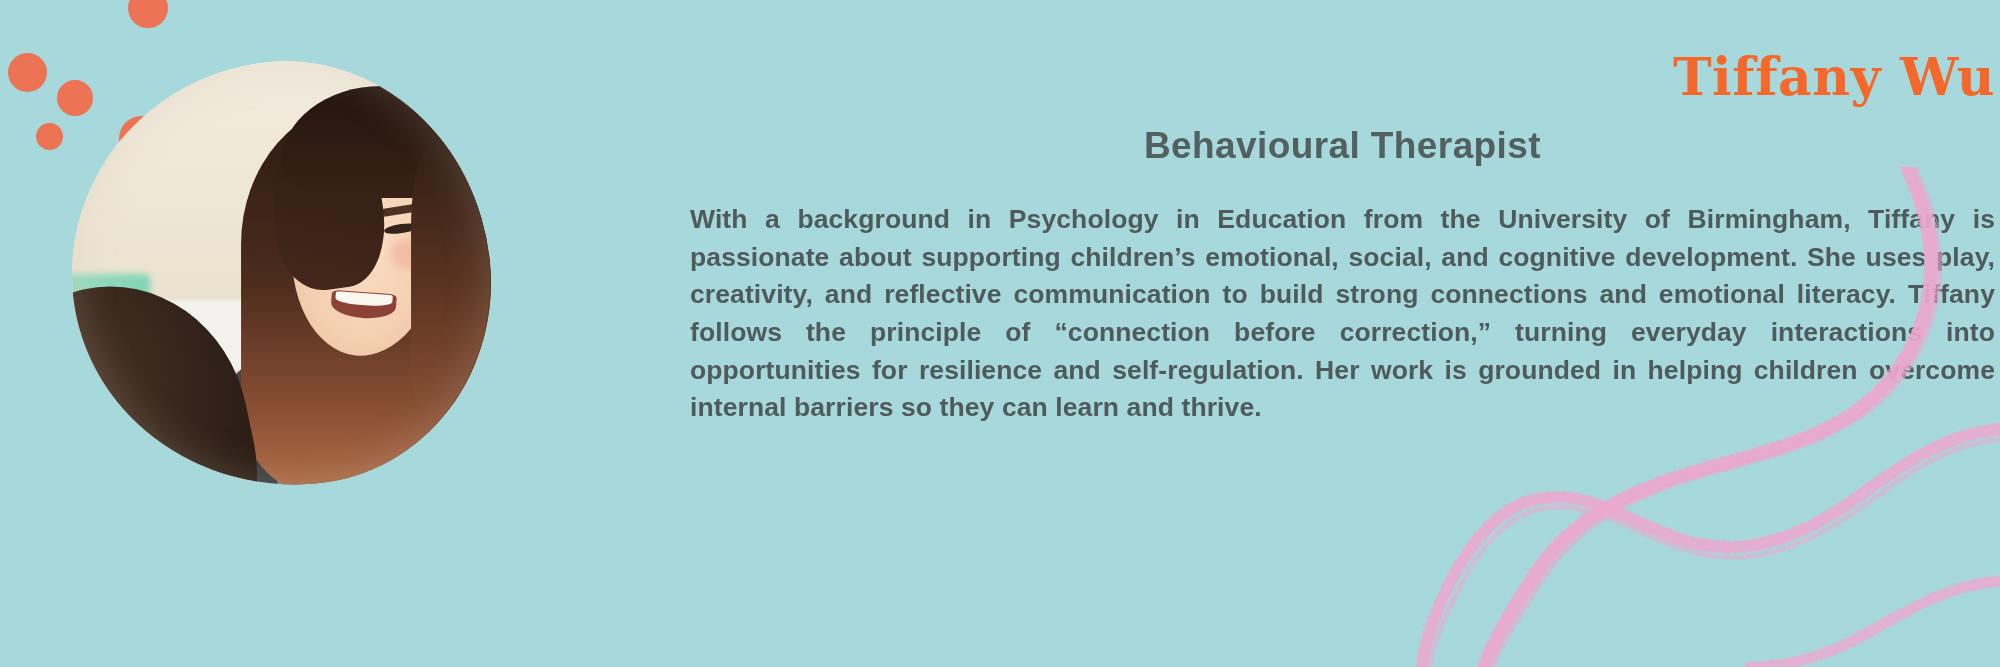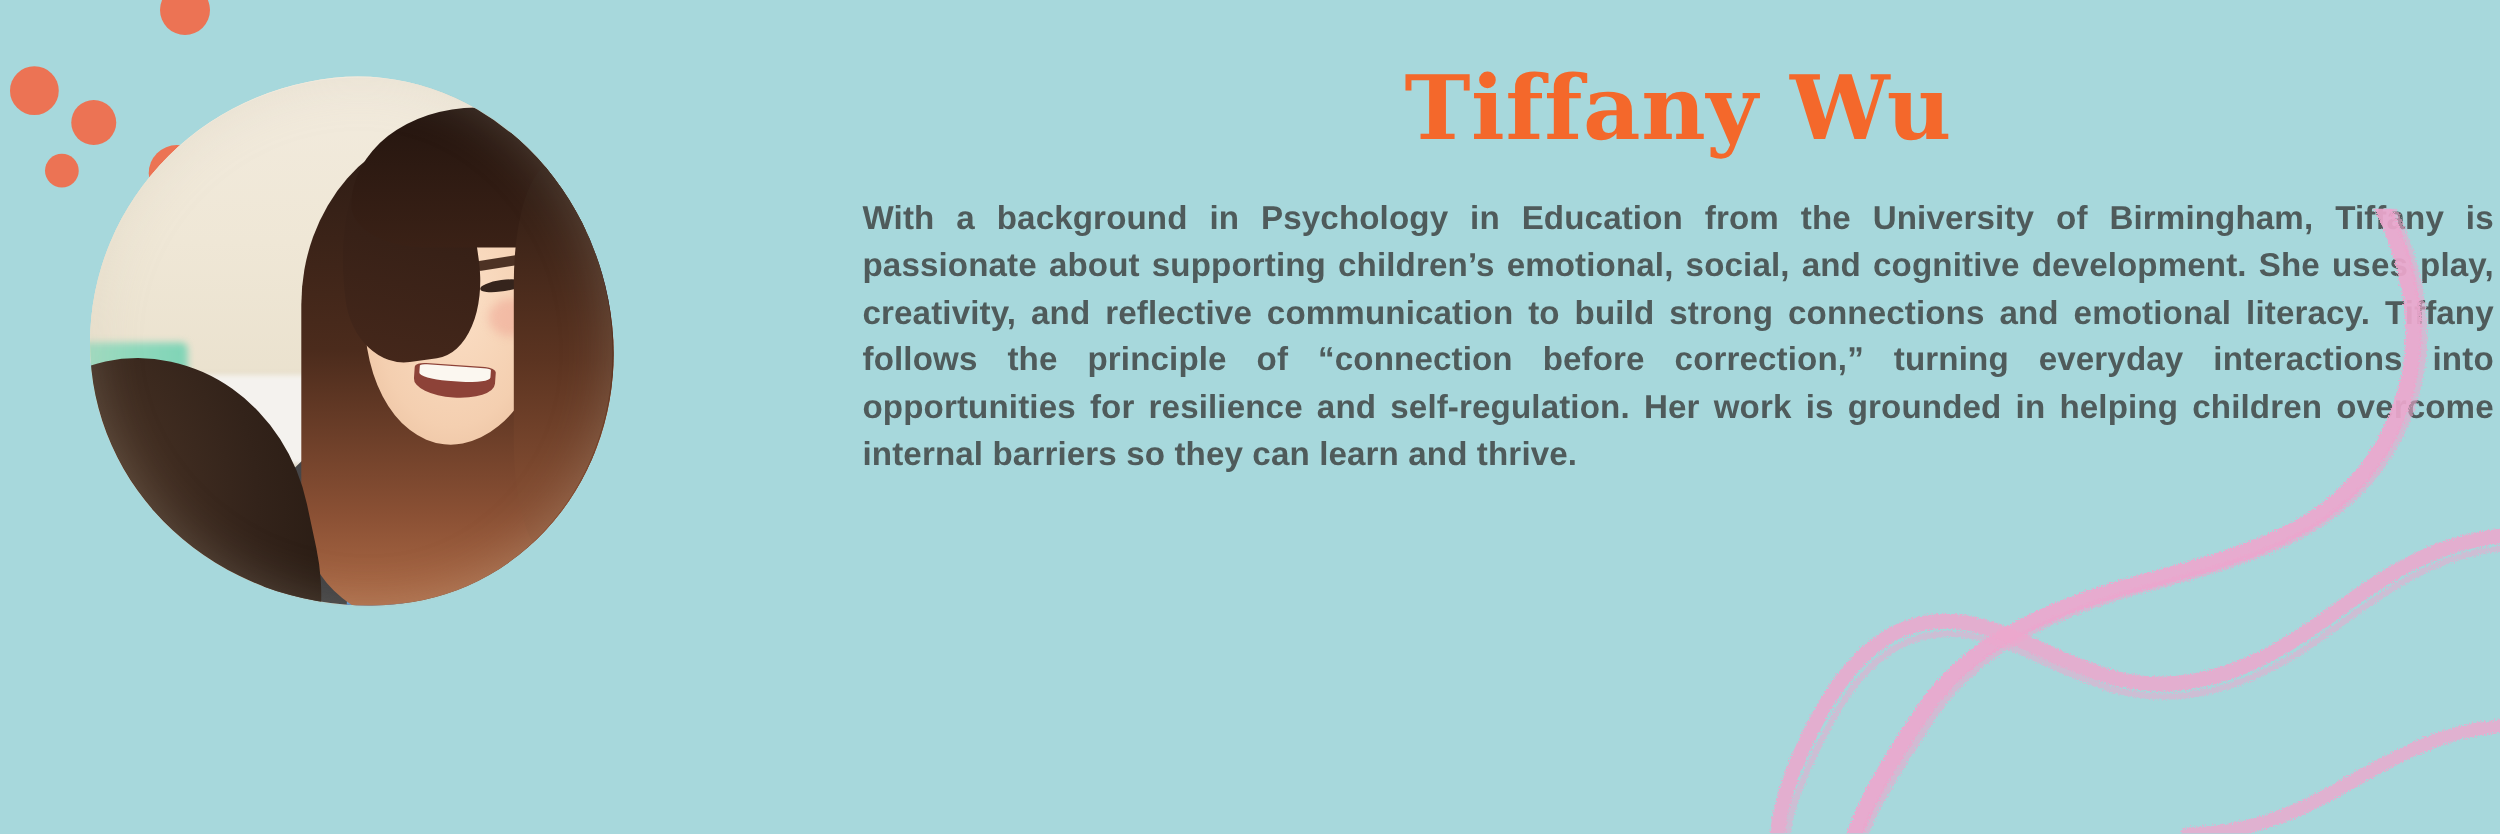--- a/index.html
+++ b/index.html
@@ -176,24 +176,24 @@
   
   #text-col {
     position: absolute;
     left: 690px;
     top: 50px;
     width: 1305px;
   }
   #person-name {
     font-family: "DejaVu Serif", serif;
     font-weight: 700;
-    font-size: 71px;
+    font-size: 52px;
     line-height: 1.02;
     color: #f4682b;
-    text-align: center;
+    text-align: right;
     margin: 0;
     letter-spacing: .5px;
   }
   #person-role {
     font-family: "Liberation Sans", sans-serif;
     font-weight: 700;
     font-size: 37px;
     color: #52605f;
     text-align: center;
     margin: 22px 0 0 0;
@@ -264,20 +264,21 @@
         <div class="pl hair-top"></div>
         <div class="pl hair-right"></div>
         <div class="pl child-head"></div>
       </div>
     </div>
     <div id="photo-soft"></div>
   </div>
 
   <div id="text-col">
     <h1 id="person-name">Tiffany Wu</h1>
+    <h2 id="person-role">Behavioural Therapist</h2>
     <p id="person-bio">With a background in Psychology in Education from the University of Birmingham, Tiffany is passionate about supporting children’s emotional, social, and cognitive development. She uses play, creativity, and reflective communication to build strong connections and emotional literacy. Tiffany follows the principle of “connection before correction,” turning everyday interactions into opportunities for resilience and self-regulation. Her work is grounded in helping children overcome internal barriers so they can learn and thrive.</p>
   </div>
 
   <svg id="squiggles" viewBox="0 0 760 500">
     <defs>
       <filter id="crayon" x="-20%" y="-20%" width="140%" height="140%">
         <feTurbulence type="fractalNoise" baseFrequency="0.9" numOctaves="3" seed="7" result="n"></feTurbulence>
         <feDisplacementMap in="SourceGraphic" in2="n" scale="6" xChannelSelector="R" yChannelSelector="G"></feDisplacementMap>
       </filter>
       <filter id="crayon2" x="-20%" y="-20%" width="140%" height="140%">

